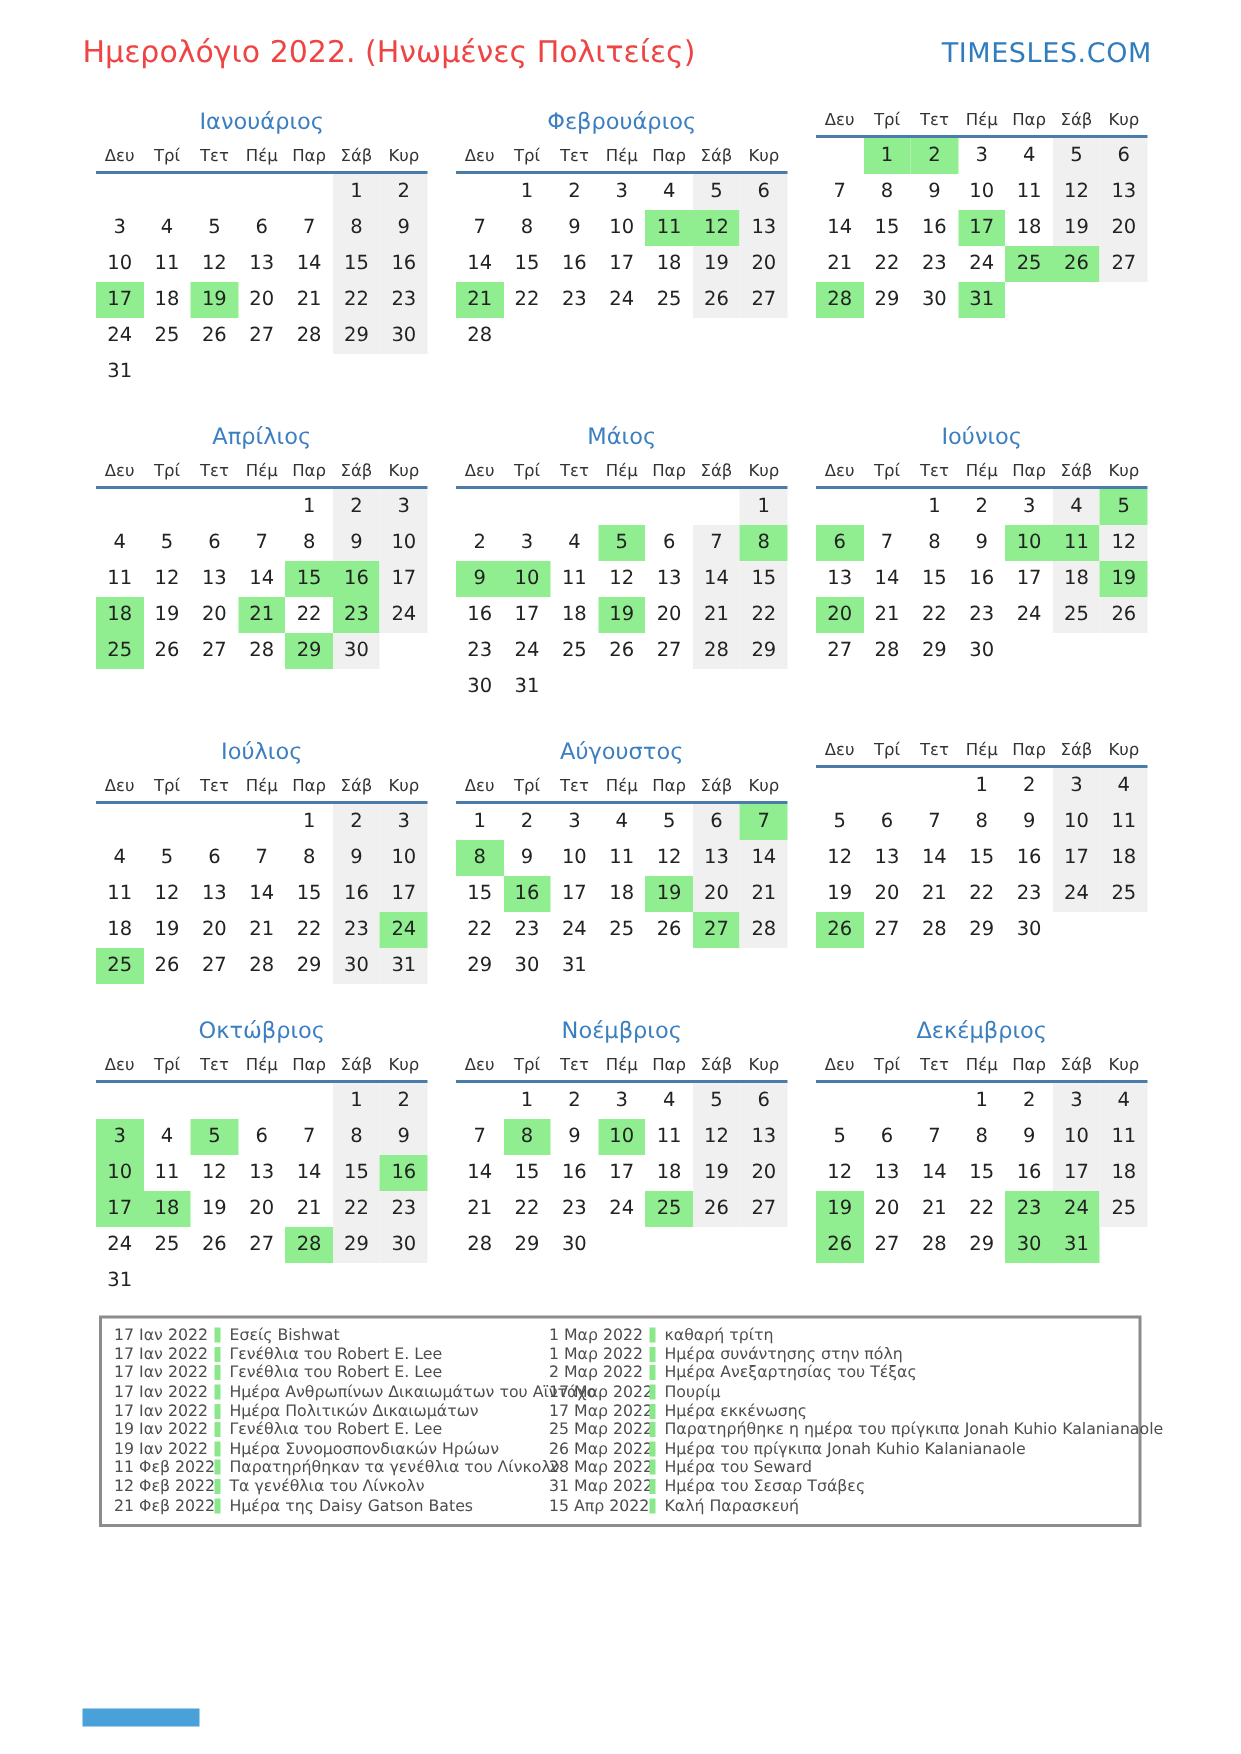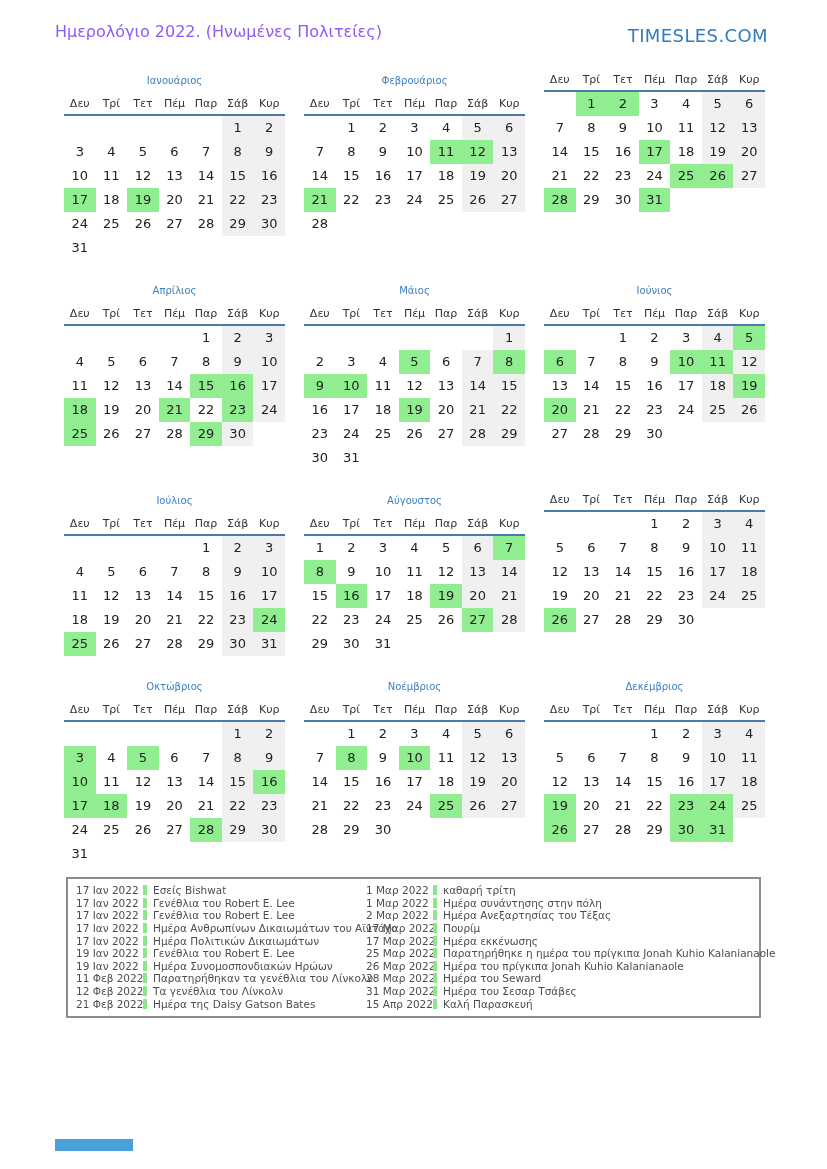--- a/index.html
+++ b/index.html
@@ -3,27 +3,27 @@
 <meta charset="utf-8">
 <style>
   * { margin:0; padding:0; box-sizing:border-box; }
   html,body { background:#ffffff; }
   body {
     width:827px; height:1169px; position:relative; overflow:hidden;
     font-family:"DejaVu Sans","Liberation Sans",sans-serif;
     -webkit-font-smoothing:antialiased;
   }
   .header { padding:22px 59px 0 55px; height:46px; display:flex; justify-content:space-between; align-items:flex-start; }
-  .page-title { font-size:16px; color:#8b5cf6; }
+  .page-title { font-size:20px; color:#ef4444; }
   .site-link { font-size:18px; color:#2f7cbe; letter-spacing:0.4px; text-decoration:none; padding-top:3px; }
 
   .months { margin:24px 0 0 64px; width:701px; display:grid;
     grid-template-columns:repeat(3,221px); column-gap:19px; row-gap:20px; align-items:start; }
   .month { width:221px; }
-  .mname { height:22px; line-height:22px; text-align:center; font-size:10px; color:#3b7fc0; margin-bottom:2px; }
+  .mname { height:22px; line-height:22px; text-align:center; font-size:15px; color:#3b7fc0; margin-bottom:2px; }
   .mhead { display:grid; grid-template-columns:repeat(7,1fr); border-bottom:2px solid #4a7cab; }
   .hcell { height:20px; line-height:20px; text-align:center; font-size:11px; color:#333333; }
   .mgrid { display:grid; grid-template-columns:repeat(7,1fr); }
   .dcell { height:24px; line-height:24px; text-align:center; font-size:13px; color:#222222; }
   .dcell.we { background:#f0f0f0; }
   .dcell.hl { background:#90ee90; }
 
   .legend { margin:11px 0 0 66px; width:695px; border:2px solid #8c8c8c; padding:5px 8px 6px 8px; display:flex; }
   .lcol { display:flex; flex-direction:column; }
   .lcol.left { width:290px; flex:none; }

